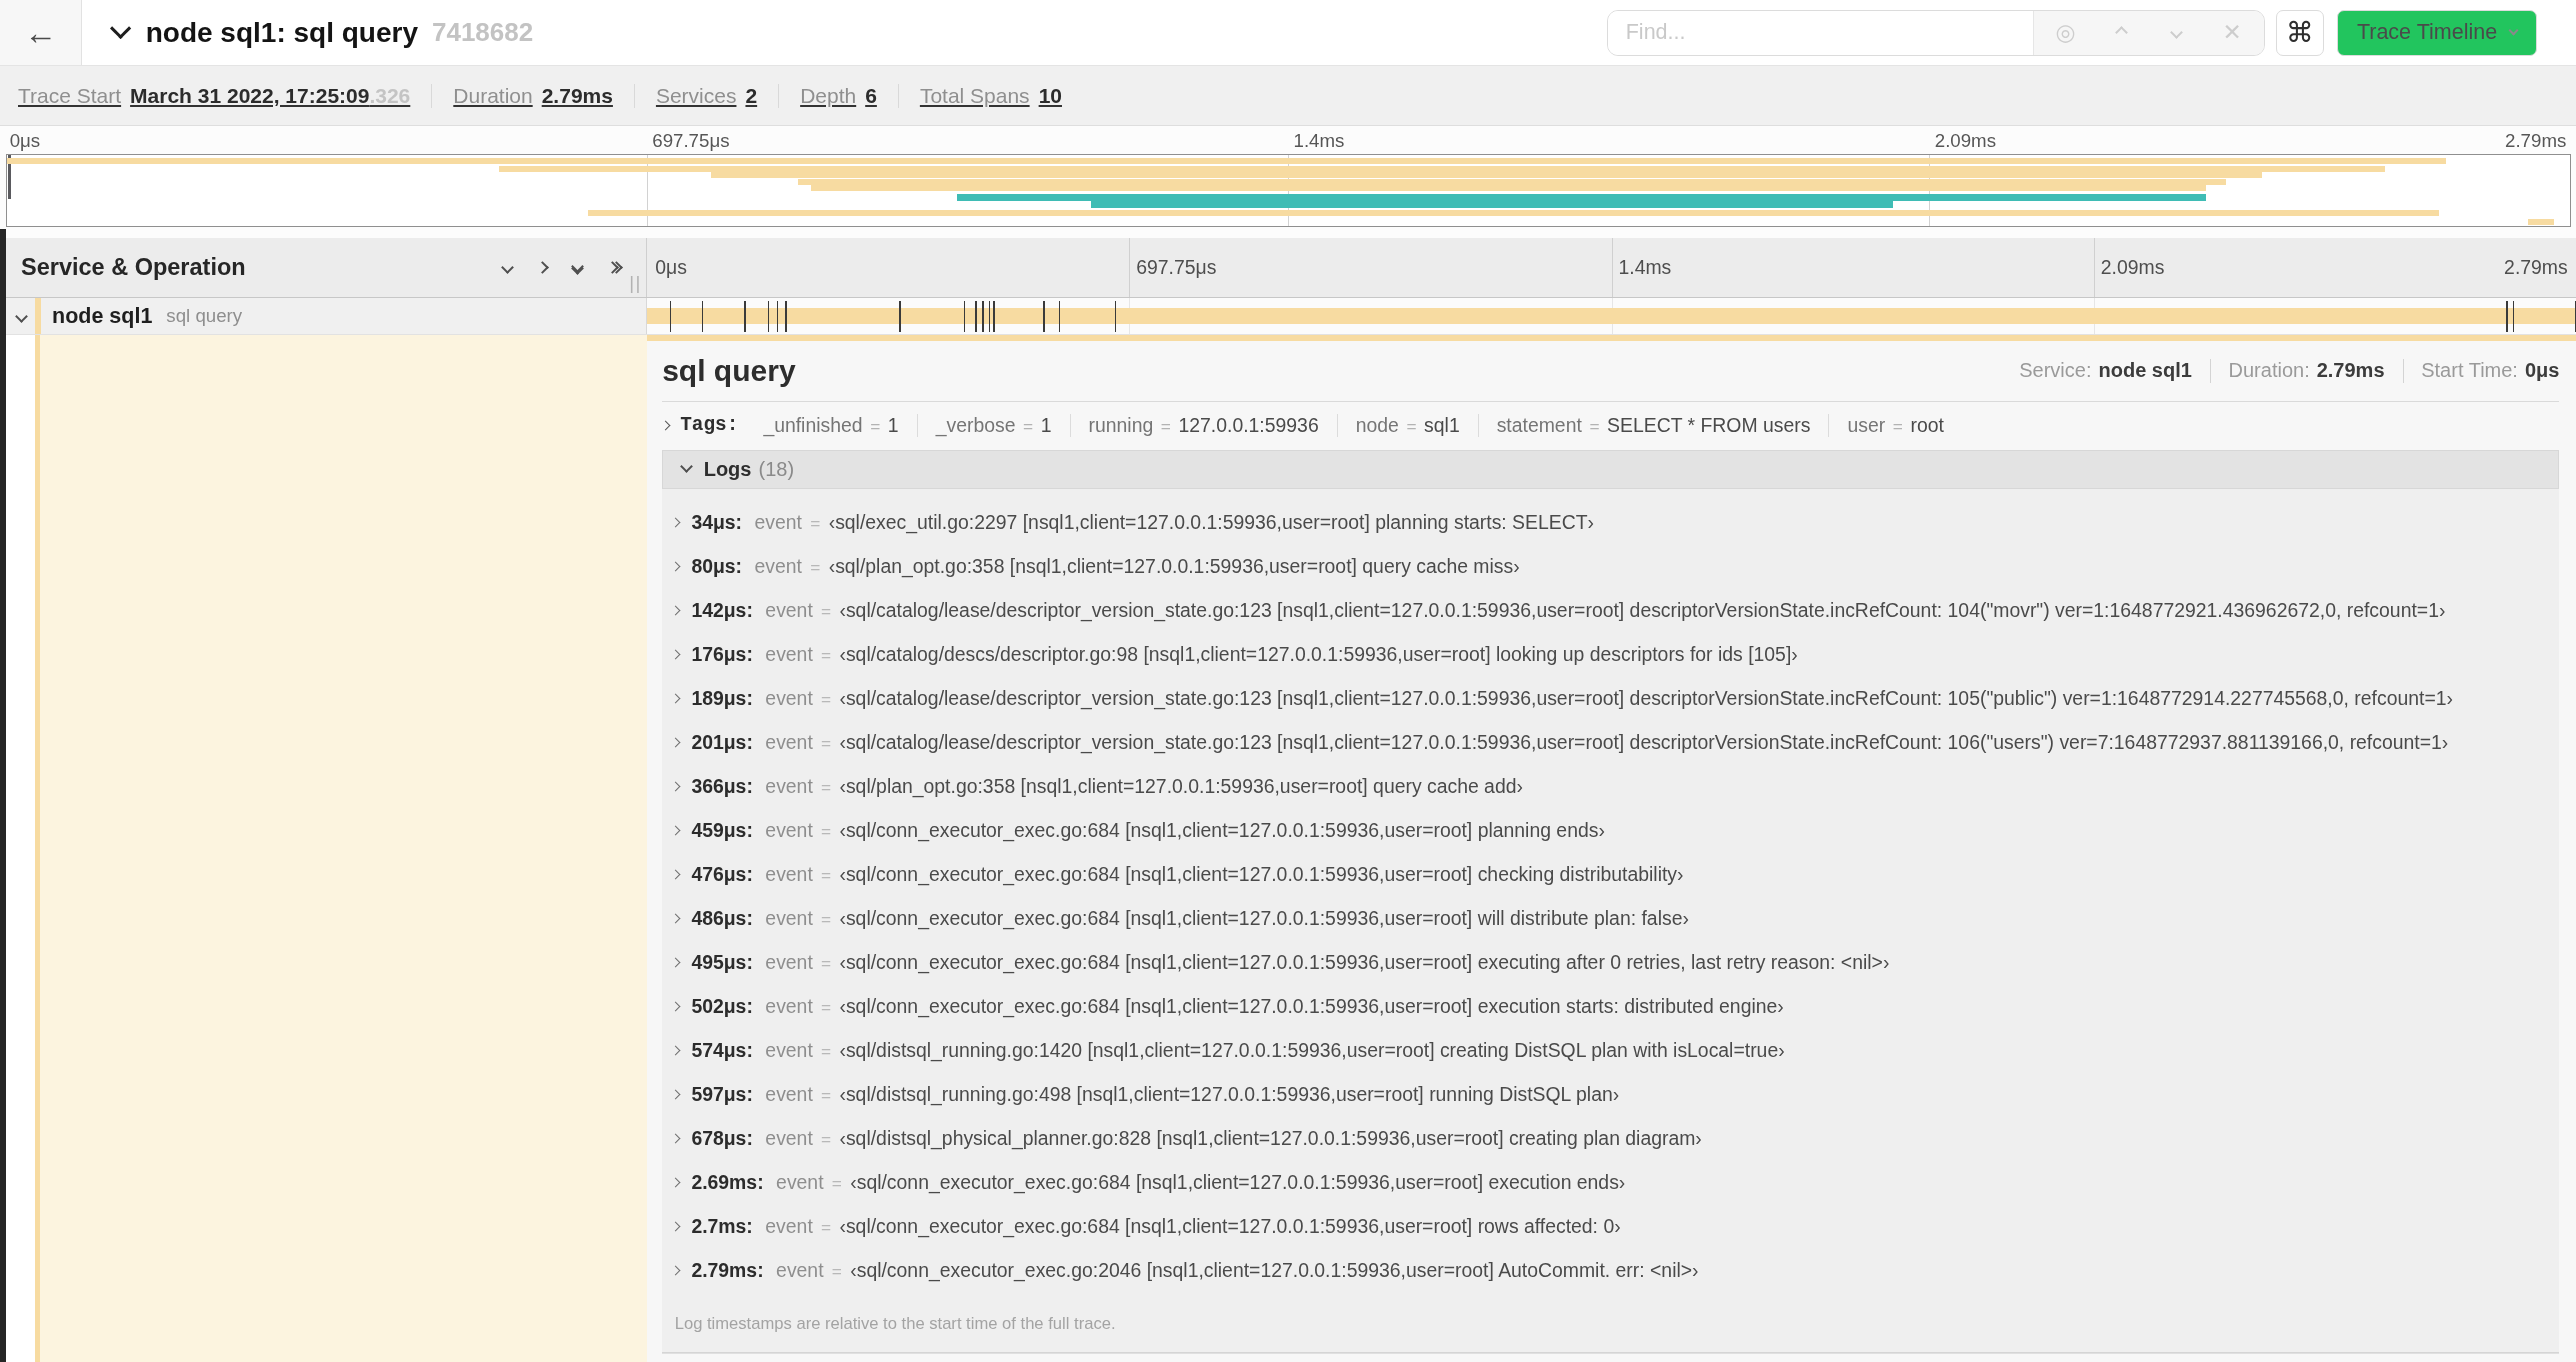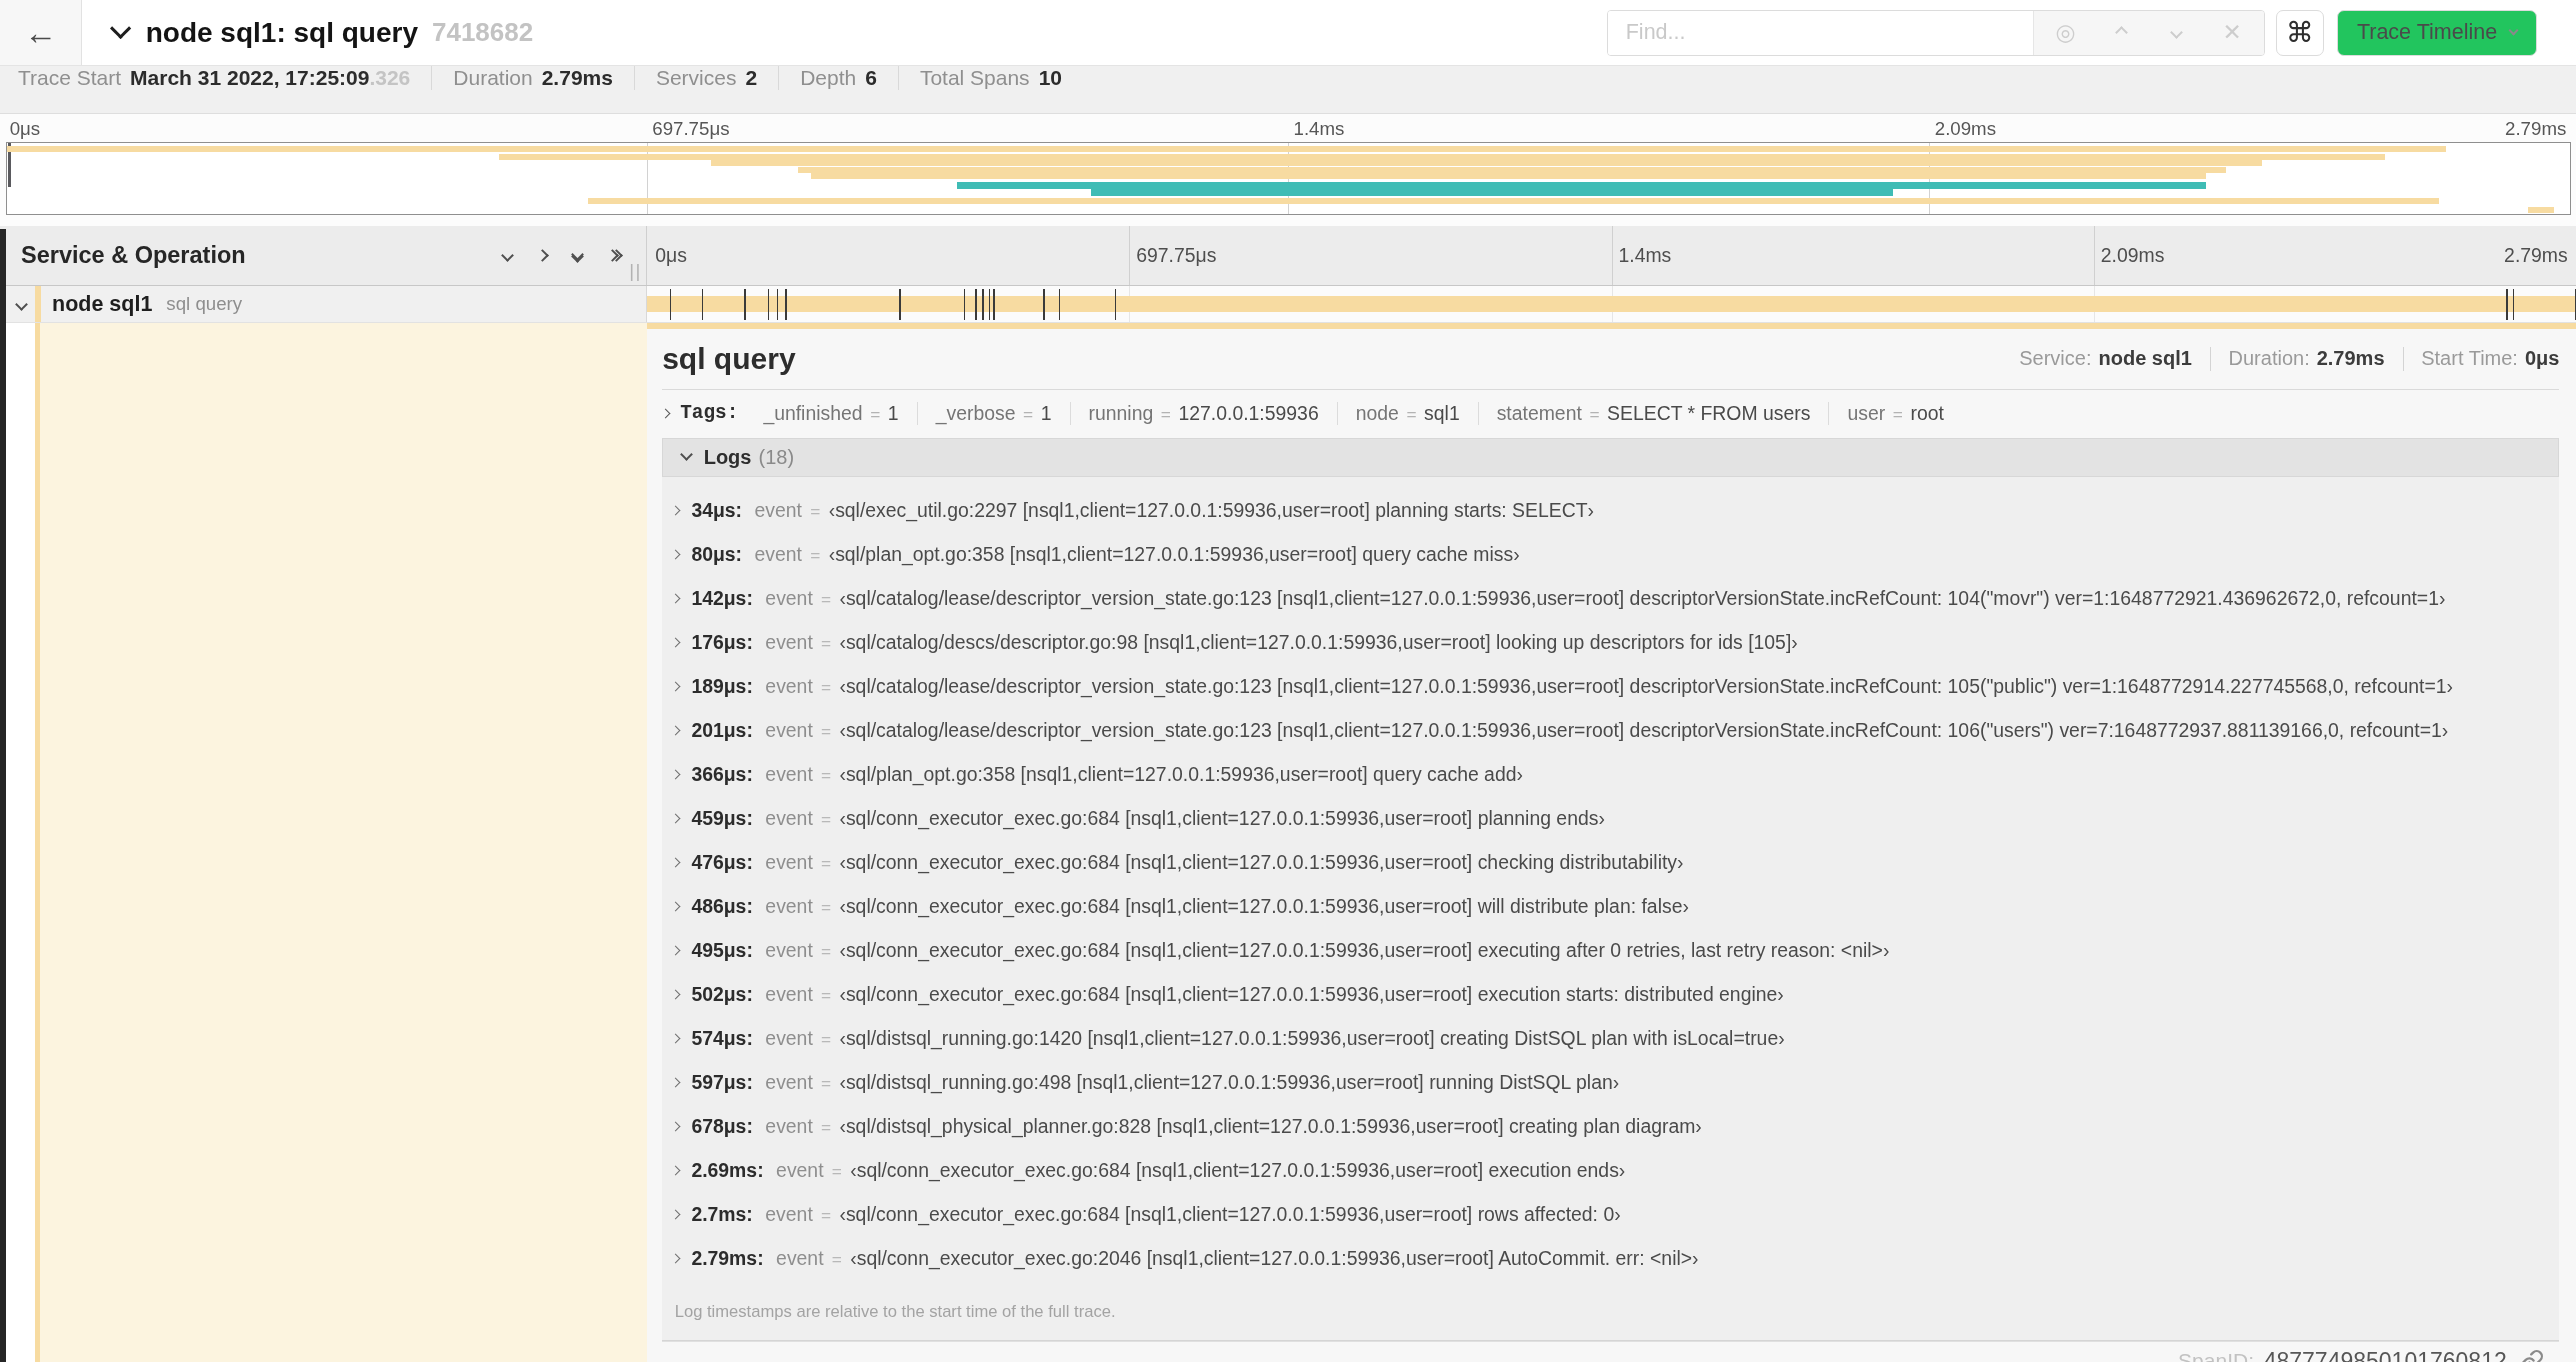--- a/index.html
+++ b/index.html
@@ -12,32 +12,32 @@
   .app { display:flex; flex-direction:column; width:2576px; height:1363px; }
 
   
   .hdr { height:66px; background:#fff; border-bottom:0.7px solid #e4e4e4; display:flex; align-items:center; flex:none; }
   .back-cell { width:82px; height:100%; background:#f7f7f7; border-right:0.7px solid #e2e2e2;
     display:flex; align-items:center; justify-content:center; font-size:33px; color:#4a4a4a; cursor:pointer; }
   .title-chev { margin-left:30.5px; }
   .hdr-title { font-size:28px; font-weight:bold; color:#141414; margin-left:18px; white-space:nowrap; }
   .trace-id { font-size:26px; font-weight:bold; color:#c3c3c3; margin-left:14px; }
   .hdr-right { margin-left:auto; display:flex; align-items:center; margin-right:39px; }
-  .find-group { display:flex; align-items:stretch; height:46px; border:0.7px solid #dcdcdc; border-radius:4px; overflow:hidden; background:#fff; }
+  .find-group { display:flex; align-items:stretch; height:46px; border:0.7px solid #dcdcdc; border-radius:11px; overflow:hidden; background:#fff; }
   .find-input { border:none; outline:none; width:425px; padding:0 18px; font-size:21.5px; color:#333; font-family:inherit; }
   .find-input::placeholder { color:#c9c9c9; }
   .find-suffix { display:flex; align-items:center; background:#f6f6f6; border-left:0.7px solid #e6e6e6; padding:0 19.4px; gap:30.5px; color:#cdcdcd; font-size:23px; }
   .sfx-btn { display:flex; align-items:center; justify-content:center; width:25px; }
   .cmd-btn { width:48px; height:46px; border:0.7px solid #dcdcdc; border-radius:7px; background:#fff;
     display:flex; align-items:center; justify-content:center; font-size:28px; color:#2e2e2e; margin-left:11px; cursor:pointer; }
   .tt-btn { height:46px; border:0.7px solid #dcdcdc; border-radius:7px; background:#22c55e; display:flex; align-items:center;
     padding:0 19.4px; font-size:21.5px; color:#4a4a4a; margin-left:12.5px; gap:12.5px; cursor:pointer; white-space:nowrap; }
 
   
-  .infobar { height:48px; background:#f0f0f0; border-bottom:0.7px solid #dedede; display:flex; align-items:flex-start; padding-left:18px; font-size:21px; flex:none; }
+  .infobar { height:60px; background:#f0f0f0; border-bottom:0.7px solid #dedede; display:flex; align-items:center; padding-left:18px; font-size:21px; flex:none;text-decoration:underline; }
   .info-item { display:flex; align-items:baseline; padding:0 21px; white-space:nowrap; }
   .info-item + .info-item { border-left:0.7px solid #d9d9d9; }
   .info-item:first-child { padding-left:0; }
   .info-label { color:#8f8f8f; margin-right:9px; }
   .info-value { color:#2c2c2c; font-weight:bold; }
   .info-suffix { color:#c4c4c4; font-weight:bold; }
 
   
   .minimap { background:#fcfcfc; flex:none; padding-bottom:11px; }
   .mm-labels { position:relative; height:28px; margin:0 5.5px; font-size:18.7px; color:#565656; }

